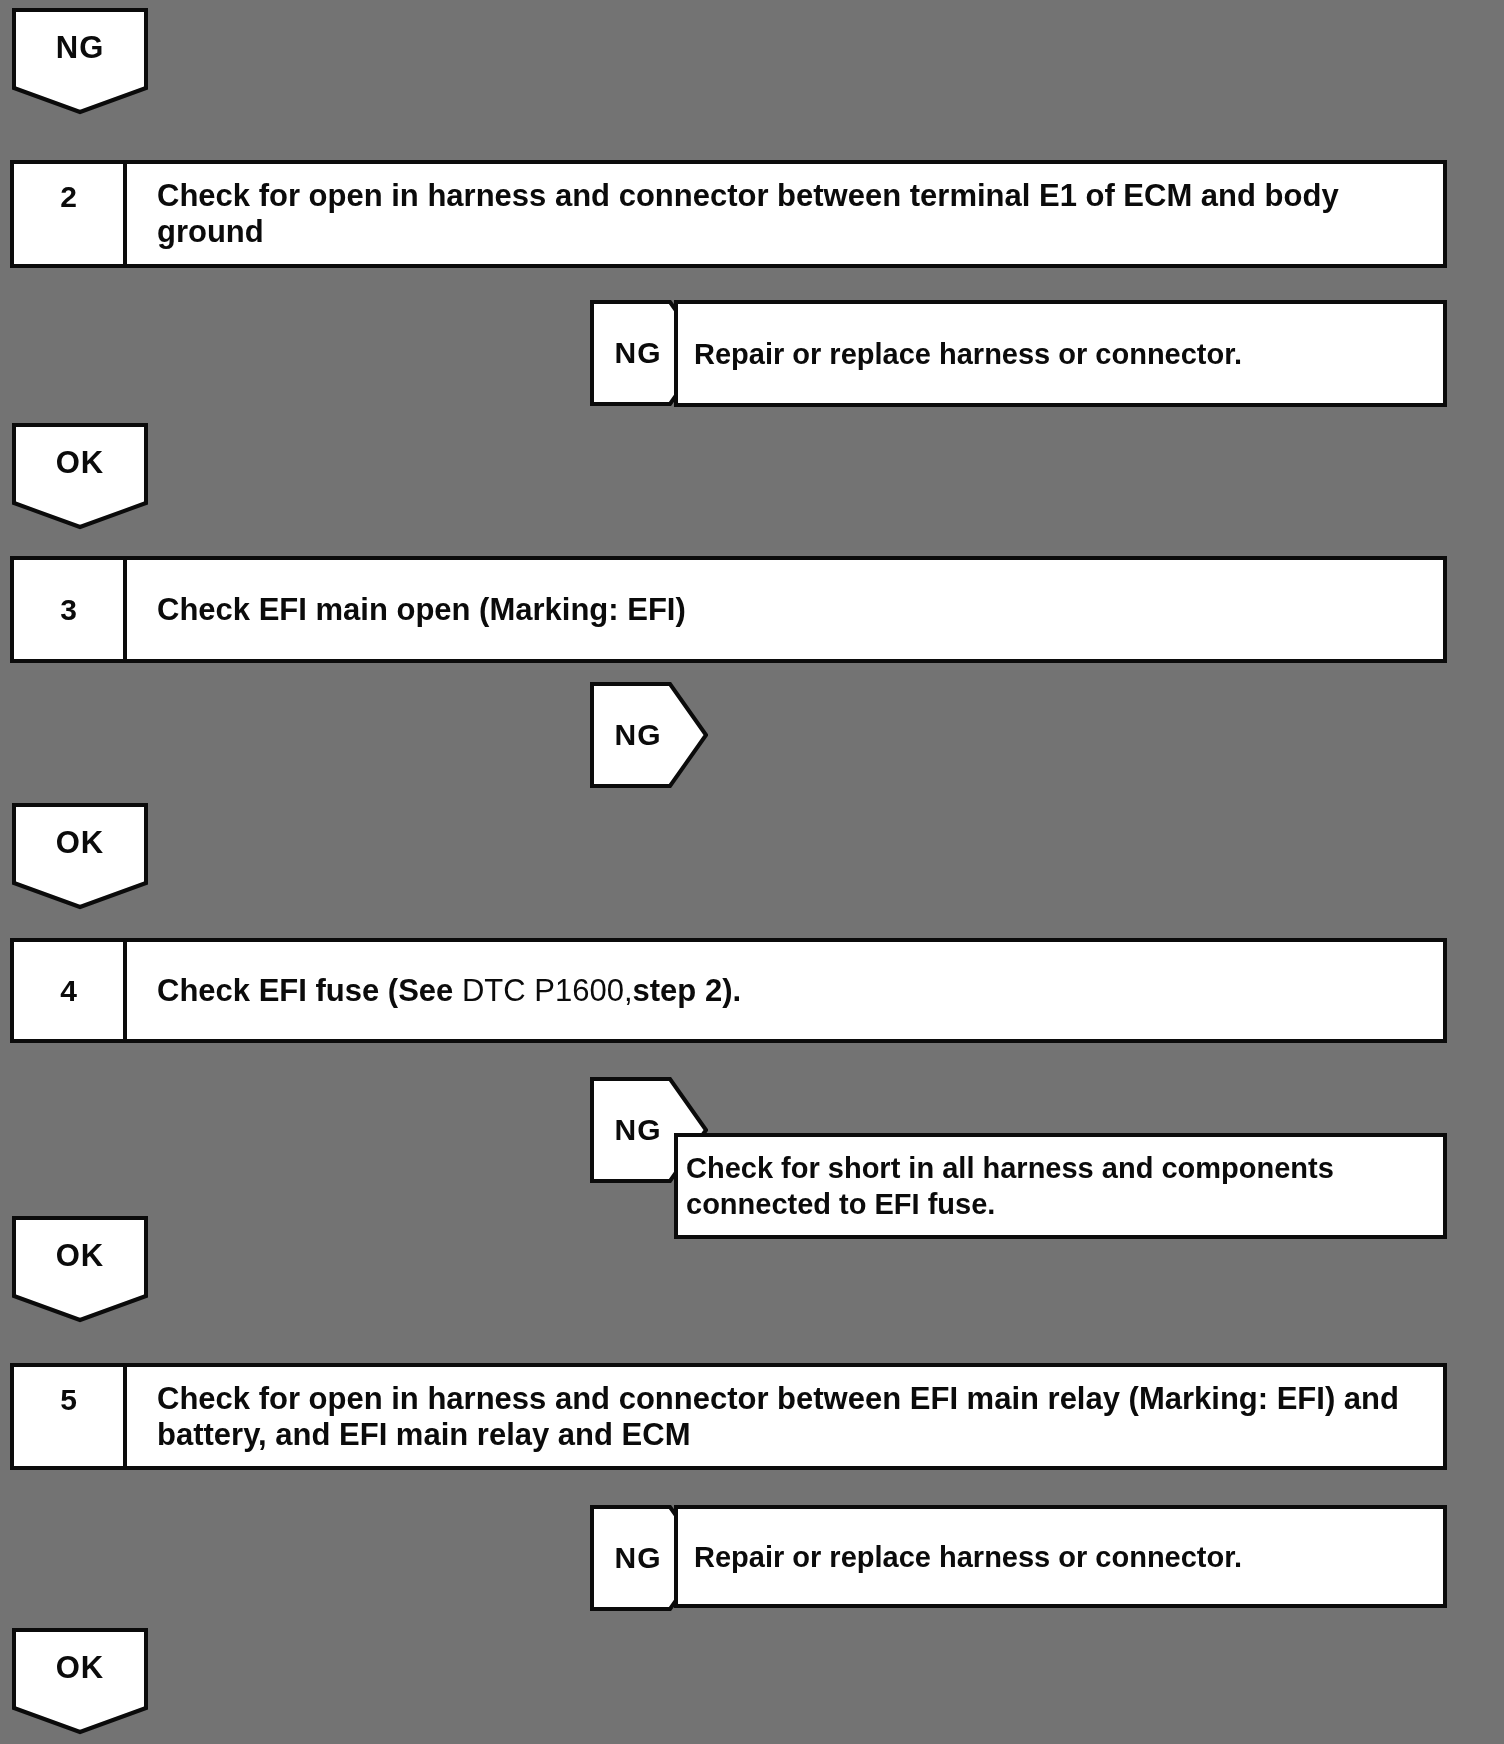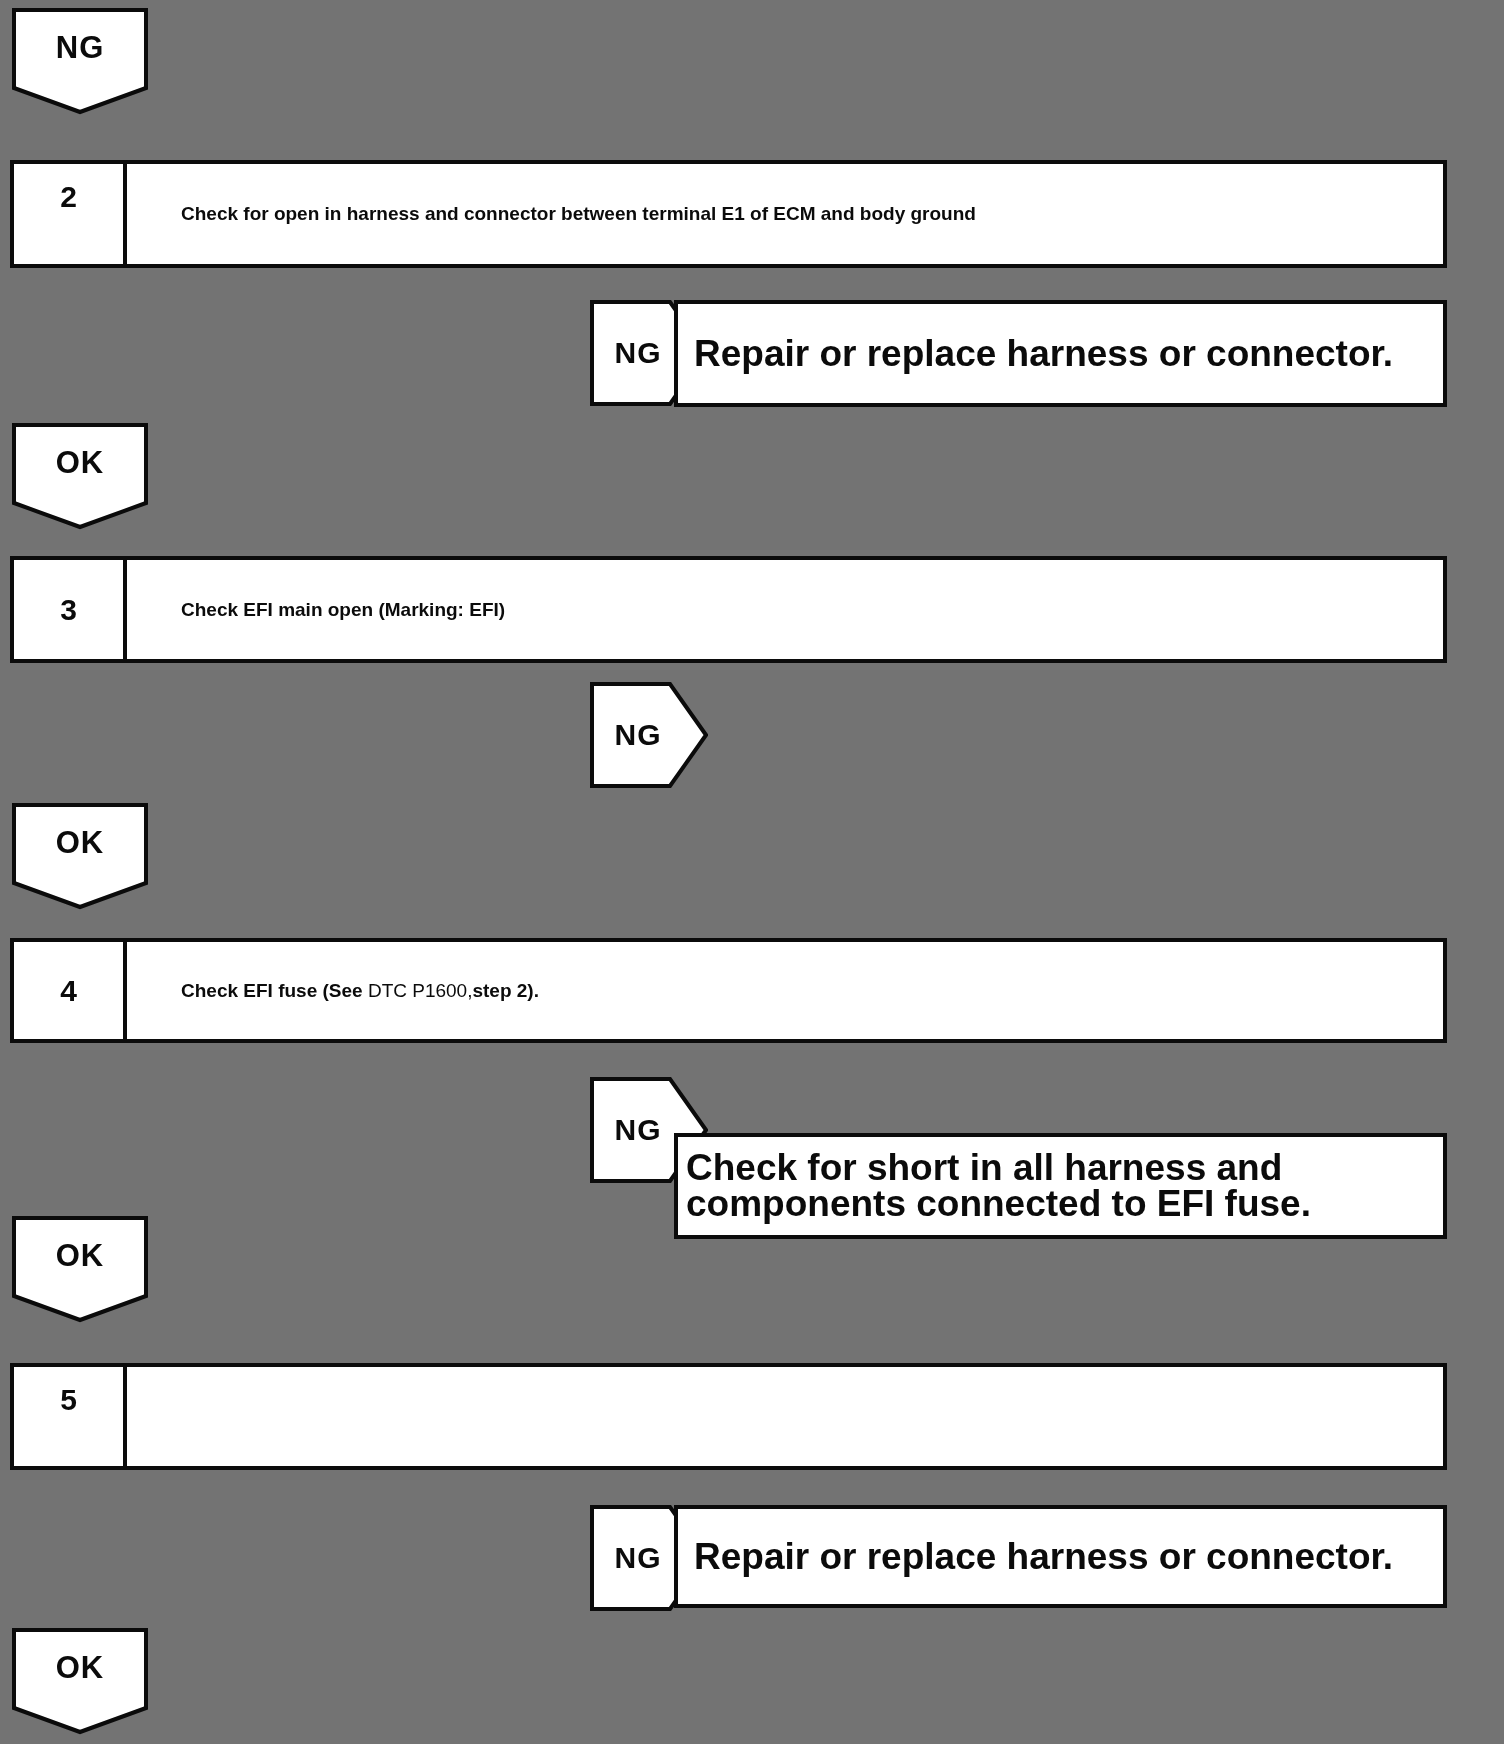--- a/index.html
+++ b/index.html
@@ -30,38 +30,38 @@
   .step-num {
     width:113px; flex:none;
     border-right:4px solid #0b0b0b;
     display:flex; align-items:center; justify-content:center;
     font-size:30px; font-weight:700;
   }
   .step-num.num-top { align-items:flex-start; padding-top:16px; }
   .step-title {
     flex:1; display:flex; align-items:center;
     padding:6px 10px 6px 30px;
-    font-size:19px; font-weight:700; line-height:36px;margin-left:24px;
+    font-size:31px; font-weight:700; line-height:36px;
   }
   .code-light { font-weight:400; }
   
   .ng-arrow { position:absolute; left:590px; width:118px; height:106px; }
   .ng-arrow svg { position:absolute; left:0; top:0; width:118px; height:106px; }
   .ng-arrow .lbl {
     position:absolute; left:4px; top:0; width:88px; height:106px;
     display:flex; align-items:center; justify-content:center;
     font-size:30px; font-weight:700; letter-spacing:1px;
   }
   
   .result-box {
     position:absolute; left:674px; width:773px;
     border:4px solid #0b0b0b; background:#ffffff;
     display:flex; align-items:center;
     padding:4px 16px 4px 16px;
-    font-size:37px; font-weight:700; line-height:36px;
+    font-size:29px; font-weight:700; line-height:36px;
   }
 </style>
 </head>
 <body>
 
 <div class="page">
 
   <div class="flag" style="left:12px; top:8px;">
     <svg viewBox="0 0 136 108">
         <polygon points="2,2 134,2 134,80 68,104 2,80" fill="#ffffff" stroke="#0b0b0b" stroke-width="4" stroke-linejoin="miter"></polygon>
@@ -129,20 +129,21 @@
 
   <div class="flag" style="left:12px; top:1216px;">
     <svg viewBox="0 0 136 108">
         <polygon points="2,2 134,2 134,80 68,104 2,80" fill="#ffffff" stroke="#0b0b0b" stroke-width="4" stroke-linejoin="miter"></polygon>
       </svg>
     <span class="lbl">OK</span>
   </div>
 
   <div class="stepbox" style="top:1363px; height:107px;">
     <div class="step-num num-top">5</div>
+    <div class="step-title">Check for open in harness and connector between EFI main relay (Marking: EFI) and battery, and EFI main relay and ECM</div>
   </div>
 
   <div class="ng-arrow" style="top:1505px;">
     <svg viewBox="0 0 118 106">
         <polygon points="2,2 80,2 116,53 80,104 2,104" fill="#ffffff" stroke="#0b0b0b" stroke-width="4" stroke-linejoin="miter"></polygon>
       </svg>
     <span class="lbl">NG</span>
   </div>
   <div class="result-box" style="top:1505px; min-height:103px;">
     <span>Repair or replace harness or connector.</span>

